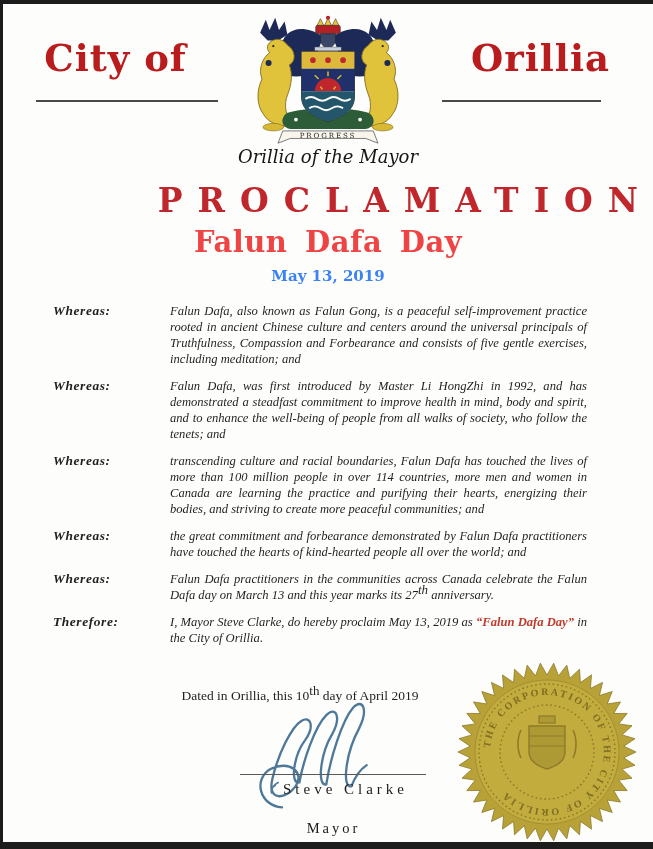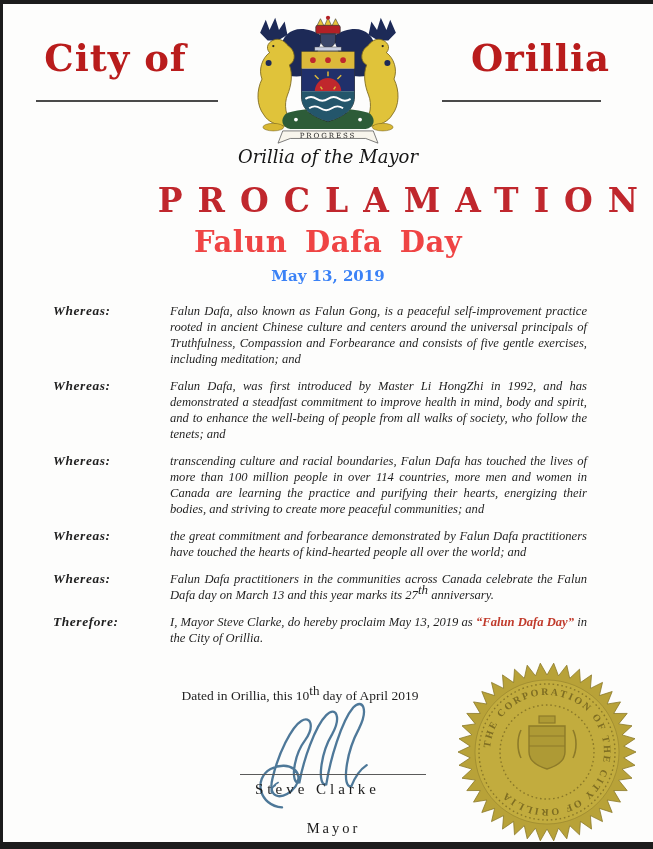--- a/index.html
+++ b/index.html
@@ -45,21 +45,21 @@
   sup{font-size:13px;line-height:0;}
   .red-text{color:#c03a2b;font-weight:bold;}
   
   .dated{
     position:absolute;top:684px;left:0;right:0;text-align:center;font-size:13.5px;
     transform:translateX(-28px);
   }
   .sig-svg{position:absolute;left:233px;top:690px;}
   .sig-line{position:absolute;left:237px;top:770px;width:186px;border-top:1.5px solid #5a5a5a;}
   .sig-name{
-    position:absolute;left:212px;top:777px;width:205px;text-align:center;
+    position:absolute;left:240px;top:777px;width:205px;text-align:center;
     font-size:15px;letter-spacing:4px;color:#1b1b1b;
   }
   .sig-role{
     position:absolute;left:228px;top:816px;width:205px;text-align:center;
     font-size:14.5px;letter-spacing:3px;color:#1b1b1b;
   }
   .seal{position:absolute;left:452px;top:656px;width:184px;height:184px;}
 </style>
 </head>
 <body>

